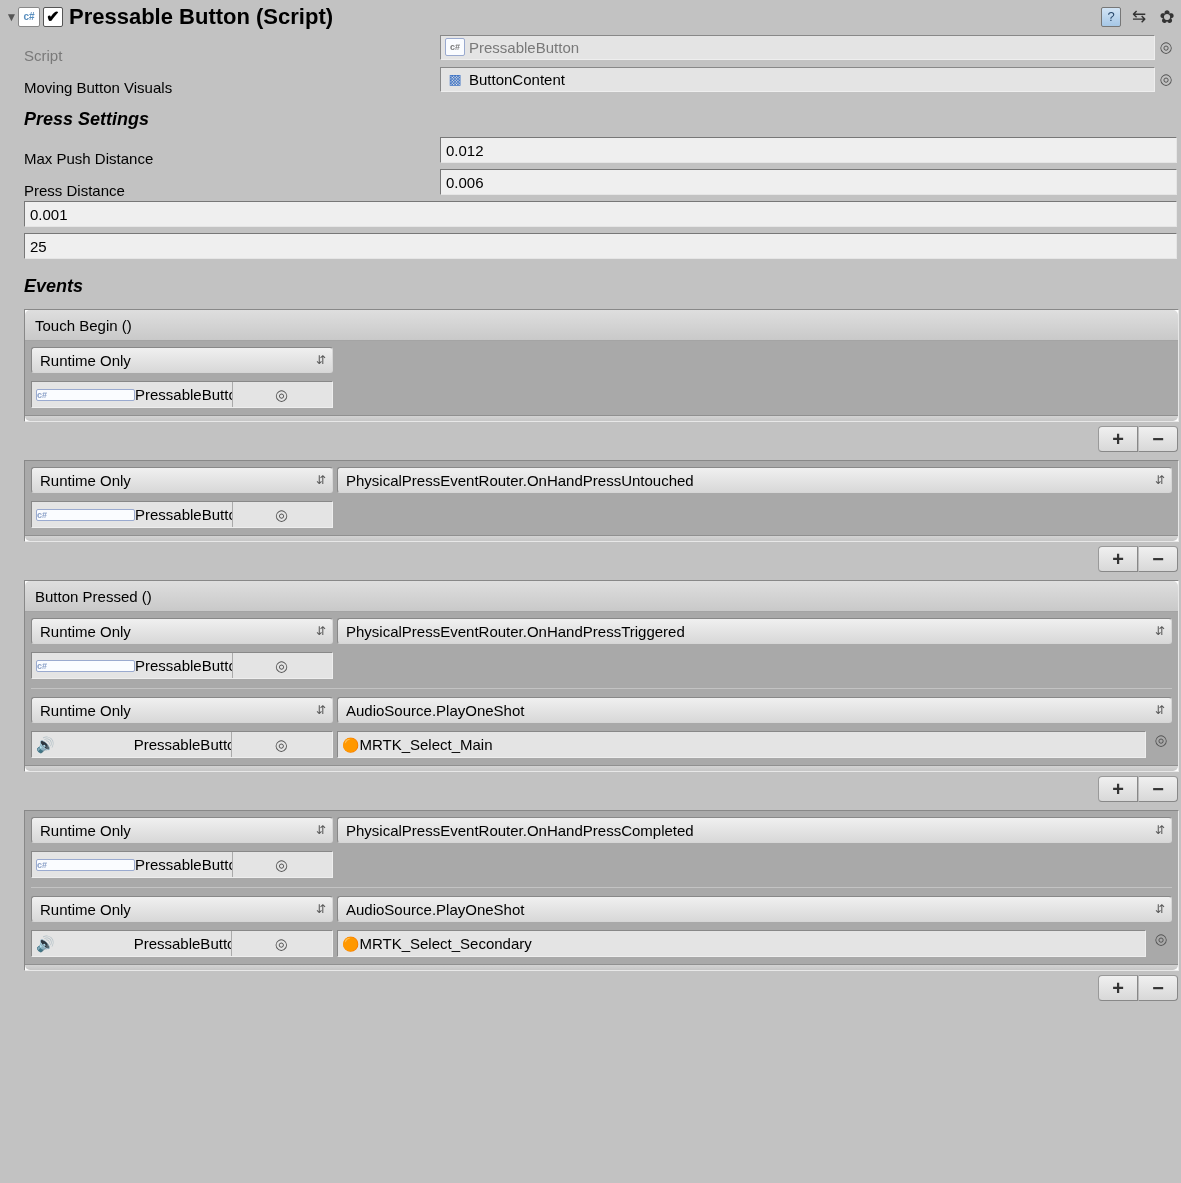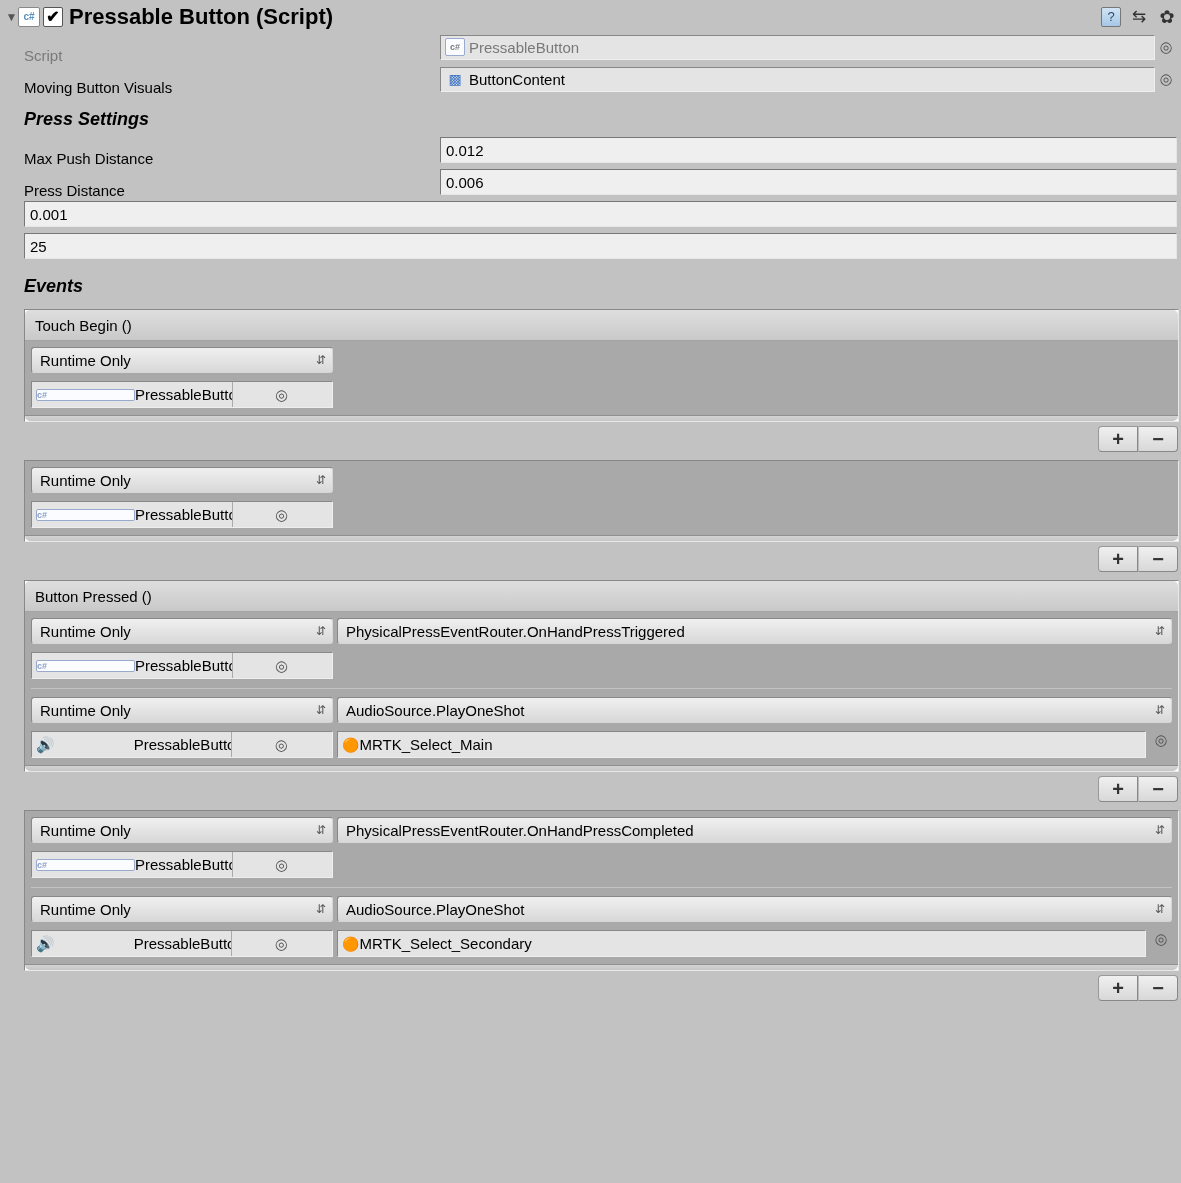--- a/index.html
+++ b/index.html
@@ -204,20 +204,21 @@
         <div class="btn">+</div>
         <div class="btn">−</div>
       </div>
     </div>
     <div class="evgrp">
       <div class="evframe">
         <div class="evbody">
           <div class="evrow-entry">
             <div class="evline">
               <div class="dropdown small">Runtime Only</div>
+              <div class="dropdown wide">PhysicalPressEventRouter.OnHandPressUntouched</div>
             </div>
             <div class="evline">
               <div class="objbox">
                 <span class="miniicon cs">c#</span>
                 <span>PressableButtonPlated (P</span>
                 <span class="target"></span>
               </div>
               <div style="flex: 1 1 0%;"></div>
             </div>
           </div>

